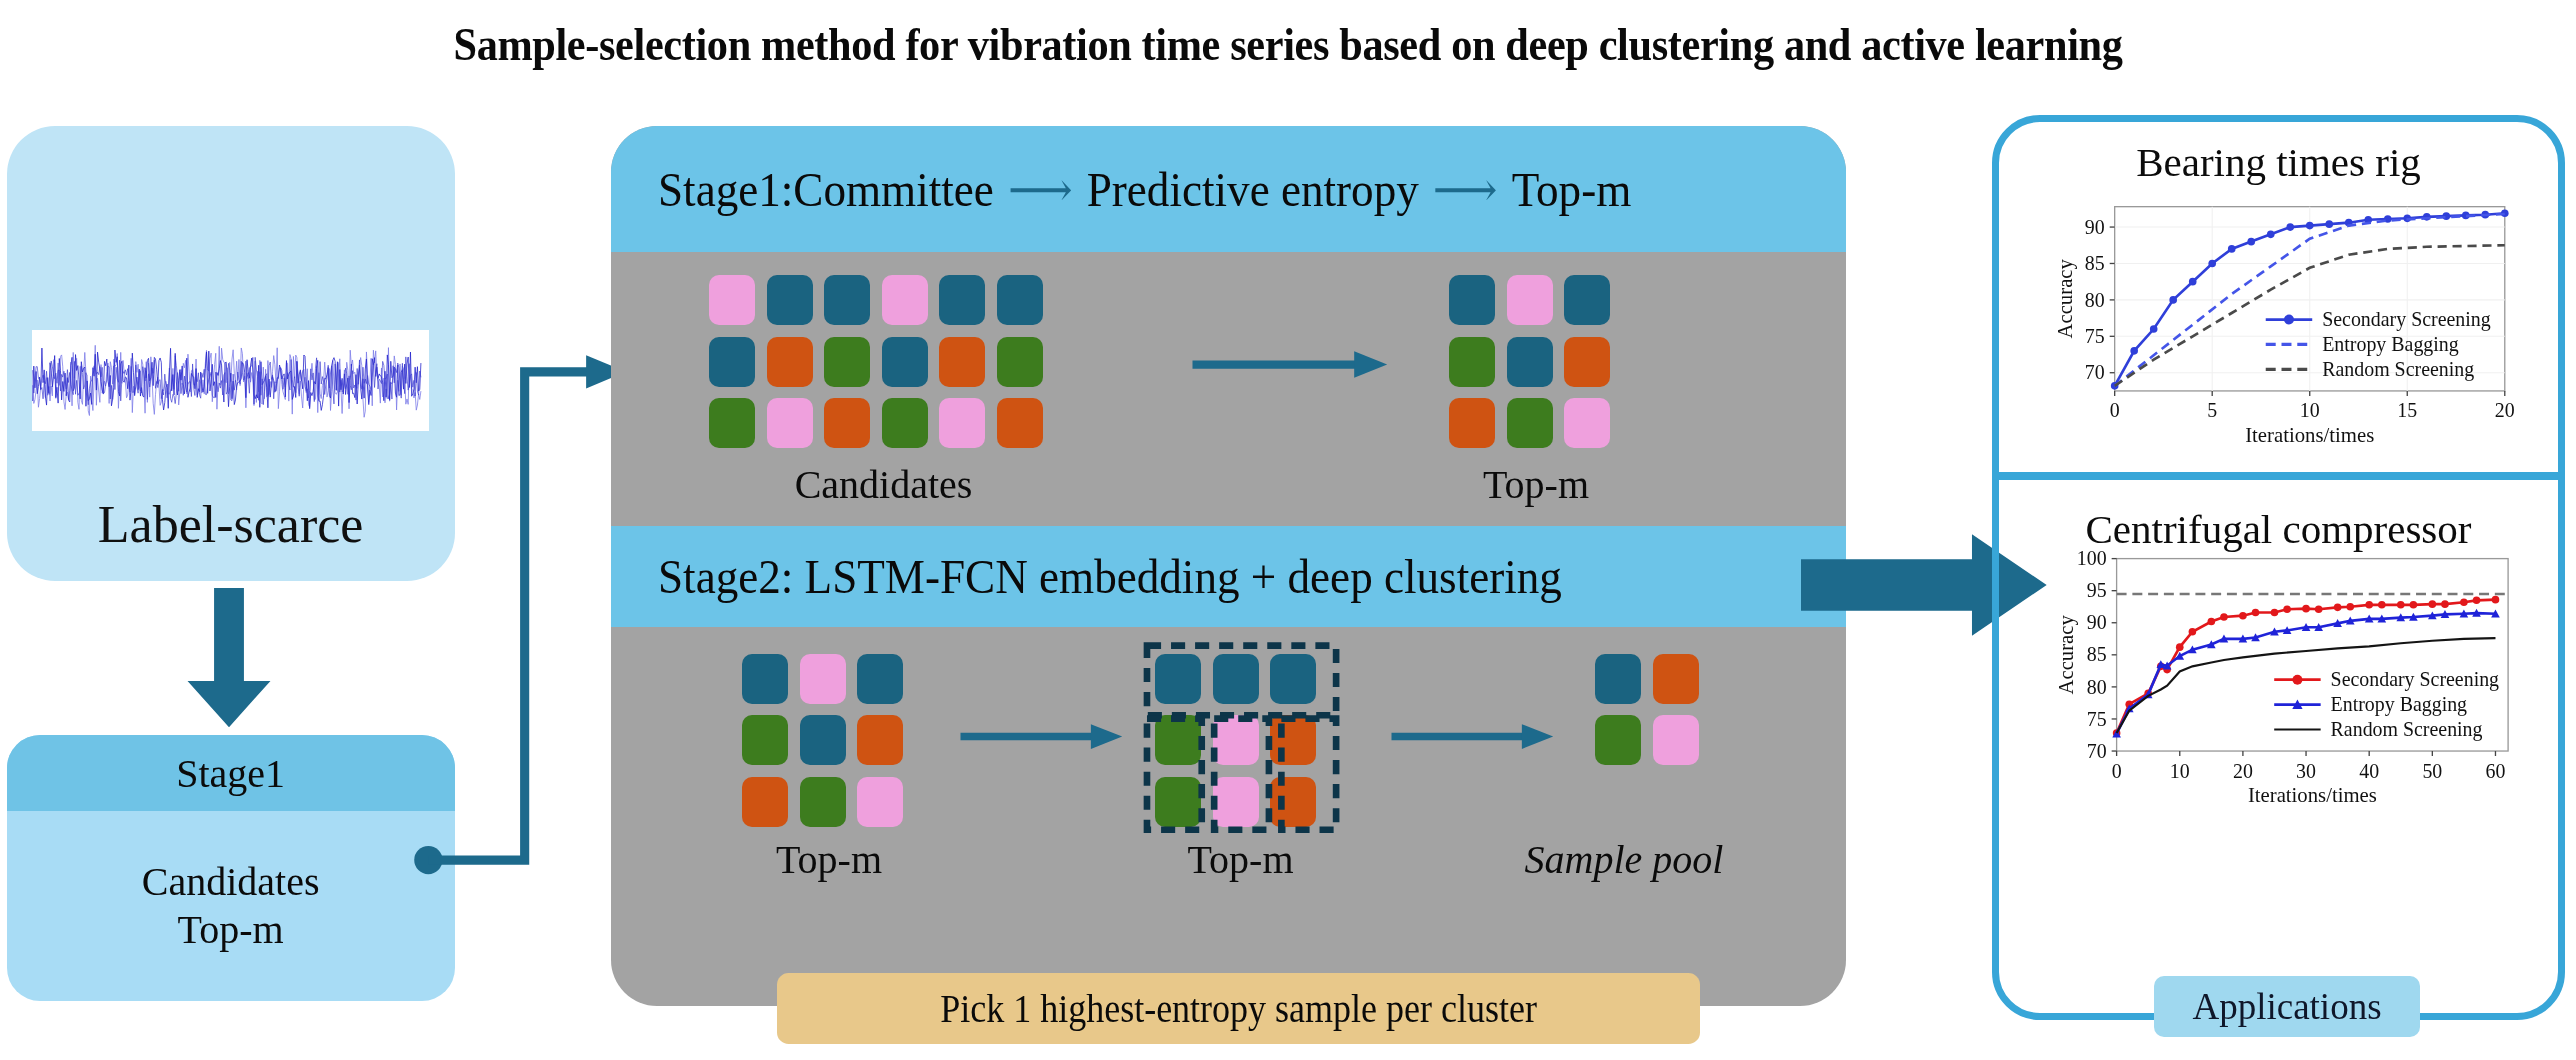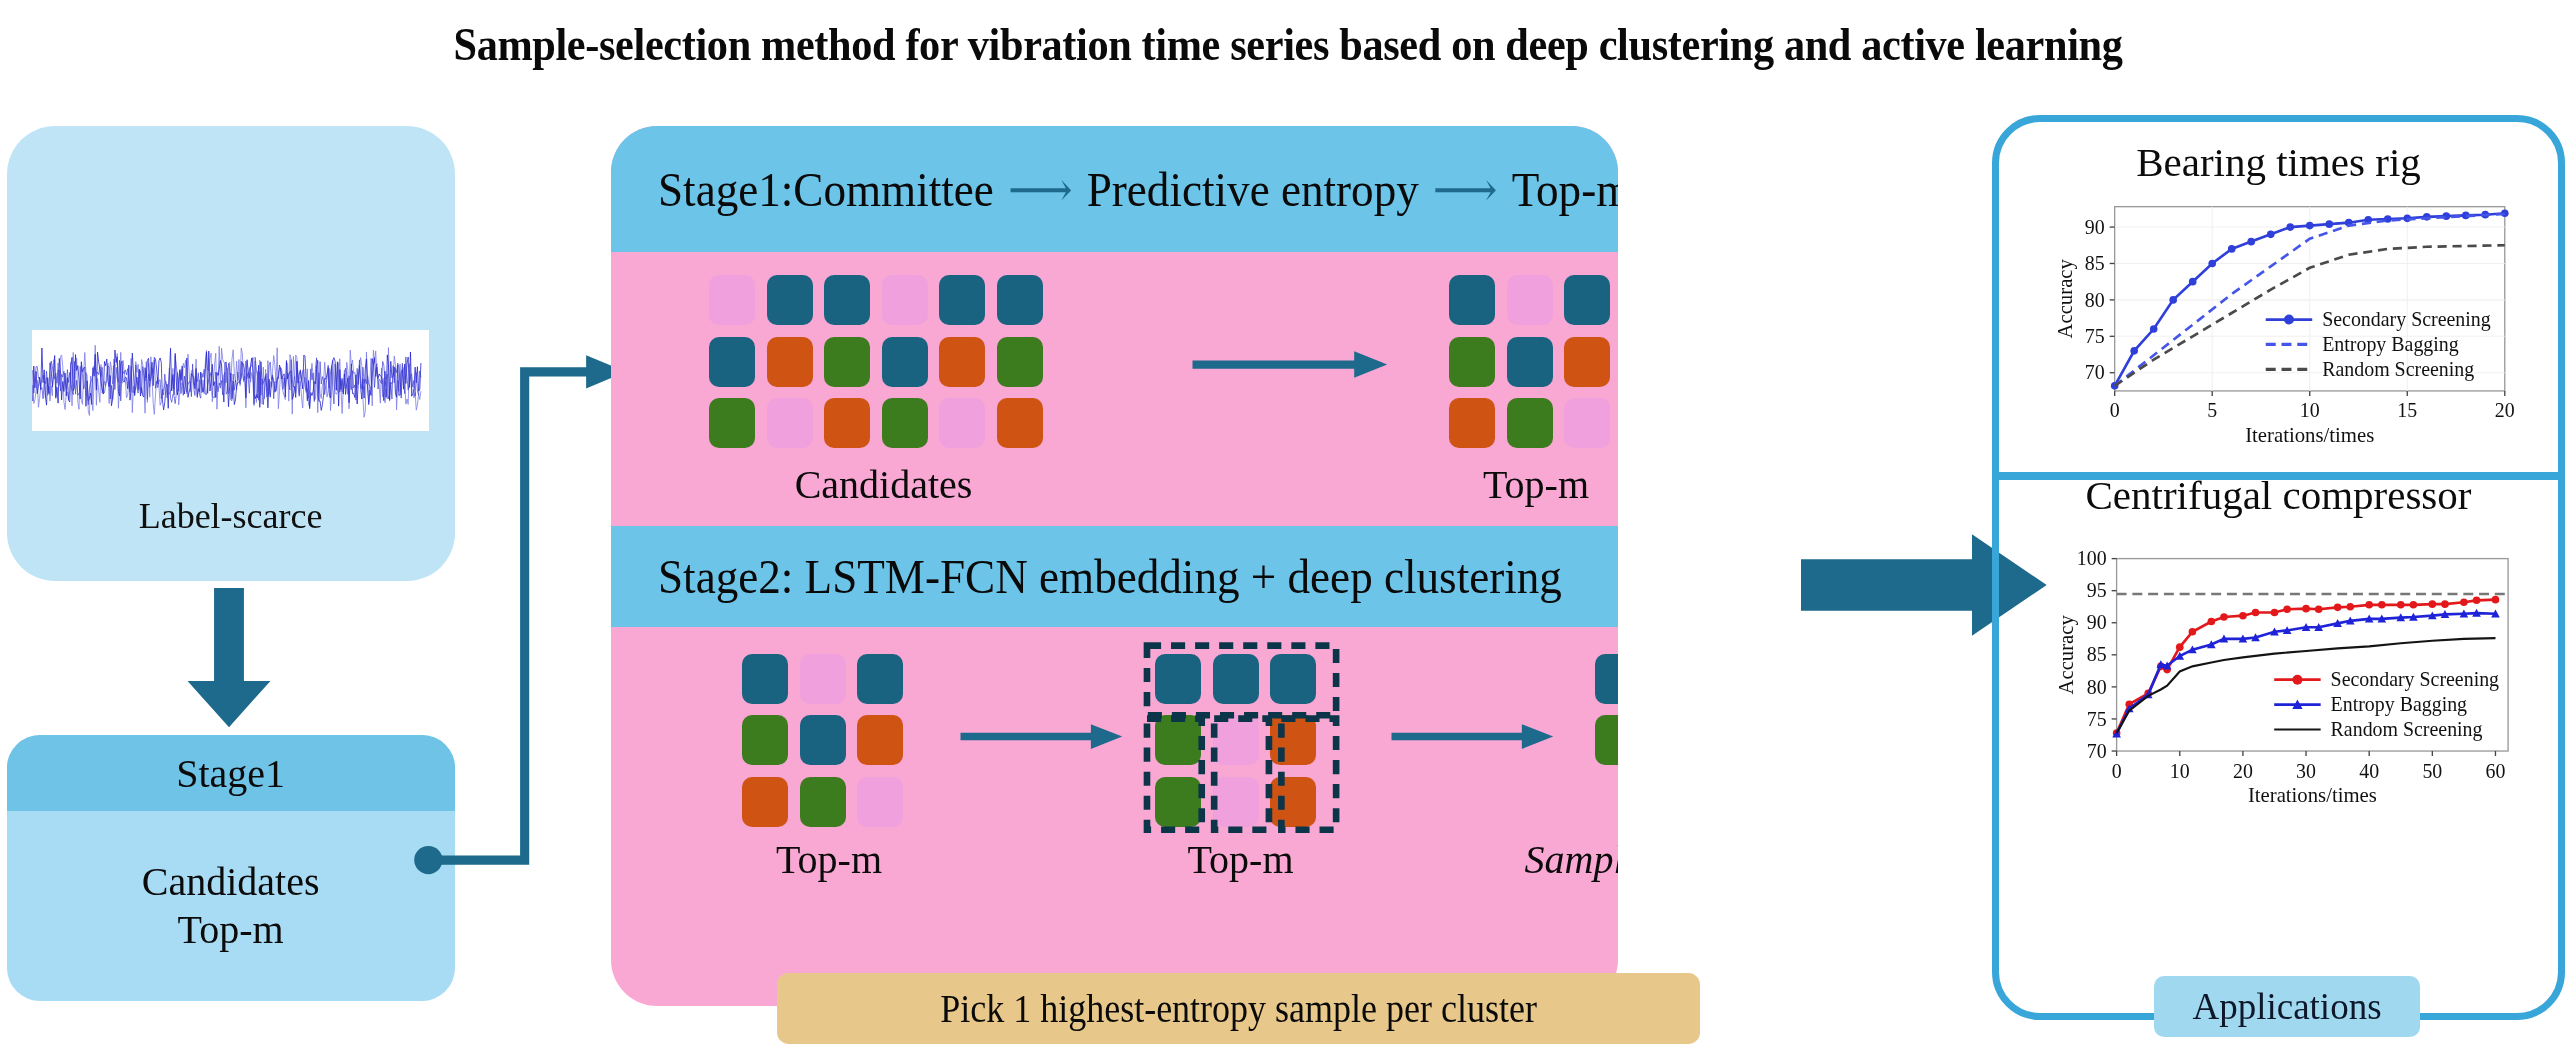--- a/index.html
+++ b/index.html
@@ -7,31 +7,31 @@
        font-family:"Liberation Serif","DejaVu Serif",serif;}
   .abs{position:absolute;}
   
   #title{left:0;top:18px;width:2576px;text-align:center;font-size:46px;font-weight:700;
          color:#0a0a0a;letter-spacing:-0.4px;transform:scaleX(.92);transform-origin:center top;}
   
   #pool-box{left:6.6px;top:126px;width:448px;height:455px;background:#bfe4f6;border-radius:48px;}
   #pool-title{left:6.6px;top:146px;width:448px;text-align:center;font-size:41px;line-height:51px;color:#101010;}
   #wave-wrap{left:32px;top:330px;width:397px;height:101px;background:#fff;overflow:hidden;}
   #wave-wrap svg{display:block;}
-  #pool-sub{left:6.6px;top:495px;width:448px;text-align:center;font-size:36px;color:#101010;}
+  #pool-sub{left:6.6px;top:495px;width:448px;text-align:center;font-size:52px;color:#101010;}
   #down-arrow{left:184px;top:588px;width:90px;height:141px;}
   #stage1-box{left:6.6px;top:735px;width:448px;height:266px;border-radius:33px;overflow:hidden;background:#a8dcf5;}
   #stage1-hdr{height:76px;background:#6fc3e6;display:flex;align-items:center;justify-content:center;}
   #stage1-hdr span{font-size:40px;color:#0b0b0b;}
   #stage1-body{height:189px;display:flex;flex-direction:column;align-items:center;justify-content:center;}
   #stage1-body span{font-size:40px;line-height:48px;color:#0b0b0b;}
   
   #elbow{left:415px;top:332px;width:216px;height:548px;}
   
-  #center-box{left:611px;top:126px;width:1007px;height:880px;border-radius:46px;overflow:hidden;background:#f9a8d4;}
+  #center-box{left:611px;top:126px;width:1235px;height:880px;border-radius:46px;overflow:hidden;background:#a3a3a3;}
   .band{background:#6cc4e8;width:100%;display:flex;align-items:center;}
   #band1{height:126px;}
   #band1 .btxt{font-size:48px;color:#0a0a0a;padding-left:50px;display:flex;align-items:center;gap:15px;transform:scaleX(.94);transform-origin:left center;white-space:nowrap;}
   #band2{height:101px;margin-top:0;}
   #band2 .btxt{font-size:48px;color:#0a0a0a;padding-left:50px;transform:scaleX(.94);transform-origin:left center;white-space:nowrap;}
   .row-area{position:relative;width:100%;}
   #row1{height:274px;}
   #row2{height:274px;}
   .grid{position:absolute;display:grid;gap:11.6px;}
   .tile{width:46px;height:50px;border-radius:10px;}
@@ -41,21 +41,21 @@
               display:flex;align-items:center;justify-content:center;}
   #yellow-bar span{font-size:40px;color:#0a0a0a;transform:scaleX(.9);white-space:nowrap;}
   
   #block-arrow{left:1801px;top:531px;width:249px;height:108px;}
   
   #right-frame{left:1992px;top:115px;width:573px;height:905px;}
   #right-frame .rf-border{position:absolute;inset:0;border:7.5px solid #38a6d8;border-radius:48px;}
   #right-divider{position:absolute;left:0;top:357px;width:573px;height:7.5px;background:#38a6d8;}
   .chart-title{position:absolute;width:100%;text-align:center;font-size:41px;color:#0c0c0c;white-space:nowrap;}
   #ct1{top:23px;}
-  #ct2{top:356px;}
+  #ct2{top:390px;}
   .chart-holder{position:absolute;}
   #apps-box{left:2154px;top:976px;width:266px;height:61px;background:#9fd8ef;border-radius:10px;
             display:flex;align-items:center;justify-content:center;}
   #apps-box span{font-size:37px;color:#0f172a;}
   svg{overflow:visible;}
   text{font-family:"Liberation Serif","DejaVu Serif",serif;}
 </style>
 </head>
 <body>
 

